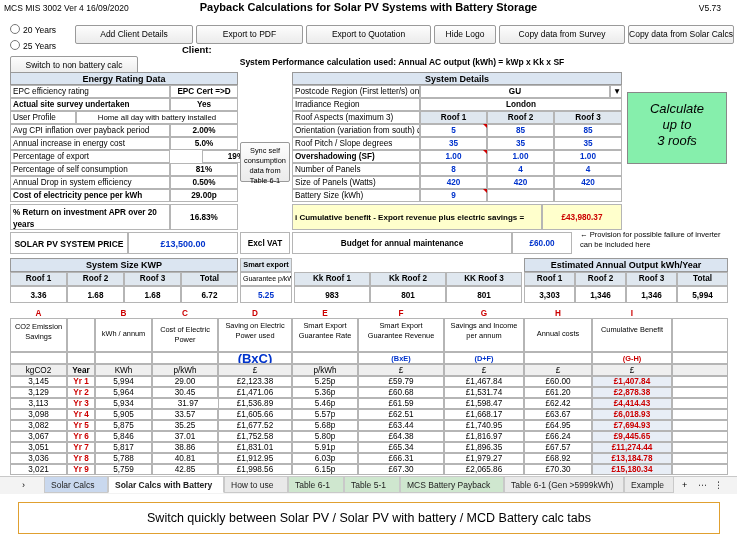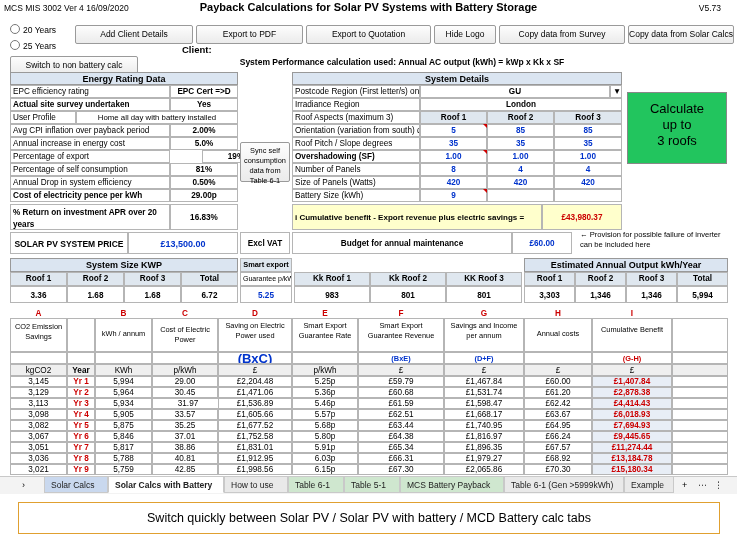--- a/index.html
+++ b/index.html
@@ -32,21 +32,21 @@
   .lightblue{background:#e8eef6;}
   .nb{border:none;}
 
   .sectionhdr{position:absolute;border:1px solid #999;box-sizing:border-box;background:#dbe5f1;
               font-weight:bold;font-size:9px;text-align:center;line-height:13px;}
 
   
   .tri{position:absolute;width:0;height:0;border-left:4px solid transparent;border-top:4px solid #d00000;}
 
   
-  .callout{position:absolute;border:1px solid #888;background:#22c55e;text-align:center;font-size:13px;line-height:16px;padding-top:8px;}
+  .callout{position:absolute;border:1px solid #888;background:#86efac;text-align:center;font-size:13px;line-height:16px;padding-top:8px;font-style:italic;}
 
   
   .tabbar{position:absolute;left:0;top:476px;width:737px;height:17px;border-top:1px solid #c9c9c9;background:#f3f3f3;}
   .tab{position:absolute;top:0;height:16px;line-height:16px;font-size:8.5px;padding:0 6px;border:1px solid #c9c9c9;border-top:none;
        background:#e9e9e9;color:#222;box-sizing:border-box;}
   .tab.active{background:#fff;font-weight:bold;border-bottom:1px solid #fff;}
   .tab.sel{background:#c9d8ee;}
 
   
   .banner{position:absolute;left:18px;top:502px;width:700px;height:30px;border:1px solid #e0a030;background:#fff;}
@@ -256,21 +256,21 @@
   <div class="cell ctr greybg" style="left:444px;top:364px;width:80px;height:12px;">£</div>
   <div class="cell ctr greybg" style="left:524px;top:364px;width:68px;height:12px;">£</div>
   <div class="cell ctr greybg" style="left:592px;top:364px;width:80px;height:12px;">£</div>
   <div class="cell greybg" style="left:672px;top:364px;width:56px;height:12px;"></div>
 
   <div id="rows-host">
       <div class="cell ctr" style="left: 10px; top: 376px; width: 57px; height: 11px; line-height: 10px;">3,145</div>
       <div class="cell ctr bold red" style="left: 67px; top: 376px; width: 28px; height: 11px; line-height: 10px;">Yr 1</div>
       <div class="cell ctr" style="left: 95px; top: 376px; width: 57px; height: 11px; line-height: 10px;">5,994</div>
       <div class="cell ctr" style="left: 152px; top: 376px; width: 66px; height: 11px; line-height: 10px;">29.00</div>
-      <div class="cell ctr" style="left: 218px; top: 376px; width: 74px; height: 11px; line-height: 10px;">£2,204.48</div>
+      <div class="cell ctr" style="left: 218px; top: 376px; width: 74px; height: 11px; line-height: 10px;">£2,123.38</div>
       <div class="cell ctr" style="left: 292px; top: 376px; width: 66px; height: 11px; line-height: 10px;">5.25p</div>
       <div class="cell ctr" style="left: 358px; top: 376px; width: 86px; height: 11px; line-height: 10px;">£59.79</div>
       <div class="cell ctr" style="left: 444px; top: 376px; width: 80px; height: 11px; line-height: 10px;">£1,467.84</div>
       <div class="cell ctr" style="left: 524px; top: 376px; width: 68px; height: 11px; line-height: 10px;">£60.00</div>
       <div class="cell ctr bold red lightblue" style="left: 592px; top: 376px; width: 80px; height: 11px; line-height: 10px;">£1,407.84</div>
       <div class="cell" style="left: 672px; top: 376px; width: 56px; height: 11px;"></div>
       <div class="cell ctr" style="left: 10px; top: 387px; width: 57px; height: 11px; line-height: 10px;">3,129</div>
       <div class="cell ctr bold red" style="left: 67px; top: 387px; width: 28px; height: 11px; line-height: 10px;">Yr 2</div>
       <div class="cell ctr" style="left: 95px; top: 387px; width: 57px; height: 11px; line-height: 10px;">5,964</div>
       <div class="cell ctr" style="left: 152px; top: 387px; width: 66px; height: 11px; line-height: 10px;">30.45</div>

